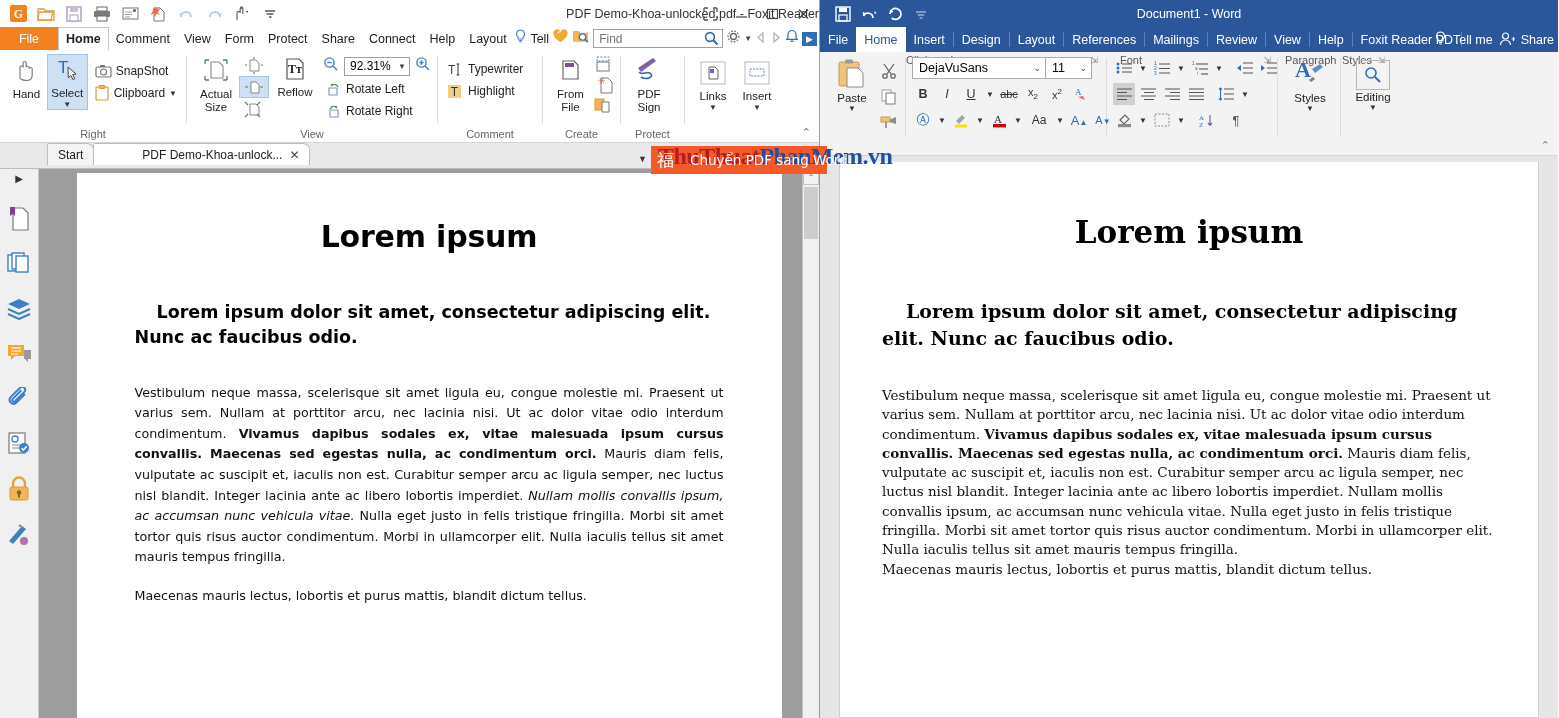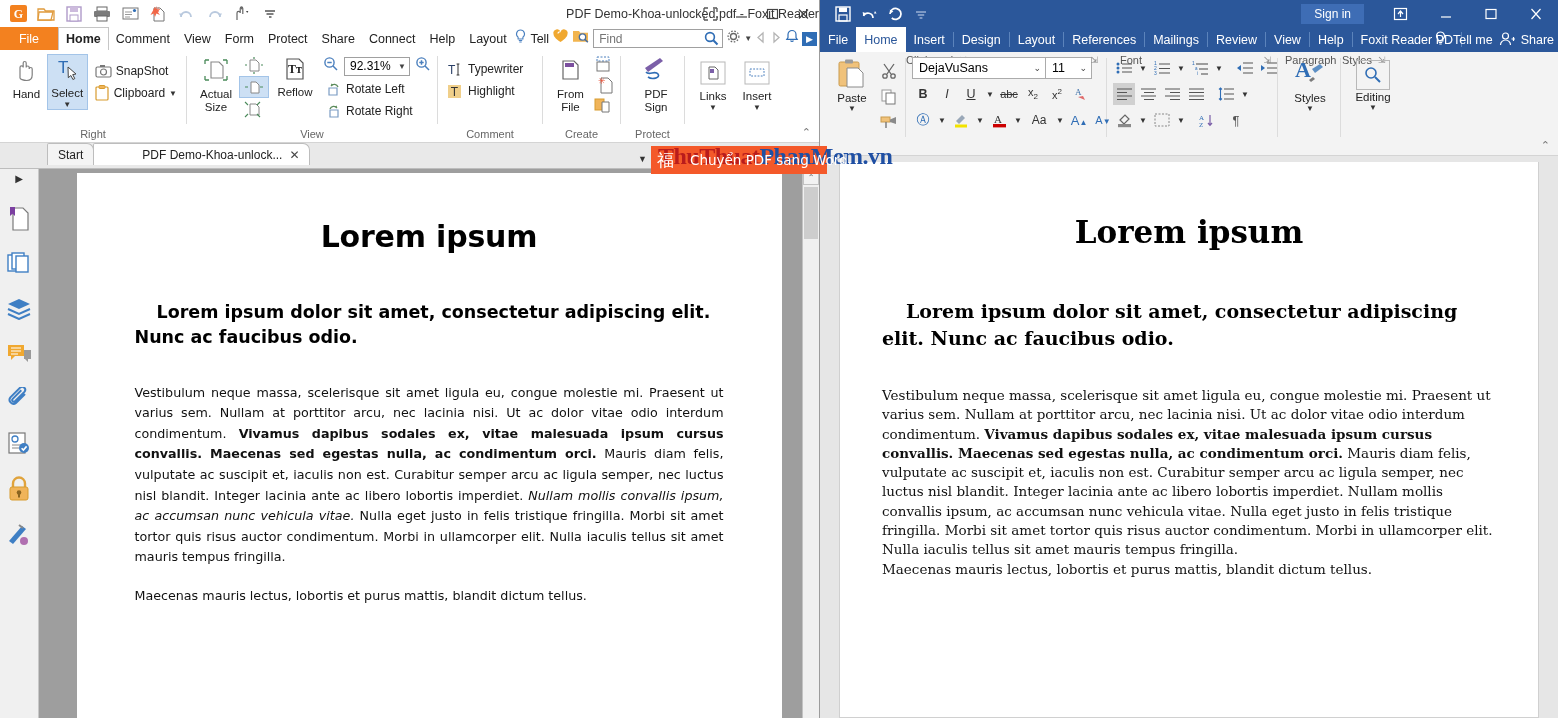--- a/index.html
+++ b/index.html
@@ -462,21 +462,21 @@
                   <path d="M8 6h7v10H8z" fill="#fff" stroke="#777"></path>
                 </svg>
             </div>
           </div>
         </div>
         <div class="fx-group-label">Create</div>
       </div>
       <div class="fx-sep"></div>
 
       <div class="fx-group" style="width:63px;">
-        <div class="fx-group-body" style="justify-content:flex-end;">
+        <div class="fx-group-body" style="justify-content:flex-start;">
           <div class="fx-bigbtn">
             <svg width="32" height="30" viewBox="0 0 32 30">
                 <path d="M5 12L20 2l3 3L8 16z" fill="#7b5fa8"></path>
                 <path d="M6 16c3 4 9-2 12 2s-6 6-10 3" fill="none" stroke="#2f6db5" stroke-width="1.6"></path>
               </svg>
             <span class="lbl">PDF Sign</span>
           </div>
         </div>
         <div class="fx-group-label">Protect</div>
       </div>
@@ -618,44 +618,21 @@
               <path d="M3 8a5.5 5.5 0 1 1 1.8 4" fill="none" stroke="#fff" stroke-width="1.7"></path>
               <path d="M3.4 7.6l-.6-4.2 3.6 2z" fill="#fff"></path>
             </svg>
         </div>
         <div class="wd-qat-btn">
           <svg width="14" height="14" viewBox="0 0 14 14">
               <path d="M2 5h10M3.8 8h6.4M5.6 11h2.8" stroke="#cfdcf0" stroke-width="1.2"></path>
             </svg>
         </div>
       </div>
-      <div class="wd-right">
-        <div class="wd-signin">Sign in</div>
-        <div class="wd-winbtn">
-          <svg width="15" height="14" viewBox="0 0 15 14">
-              <rect x="1.5" y="1.5" width="12" height="11" fill="none" stroke="#fff" stroke-width="1.2"></rect>
-              <path d="M7.5 4v6M5 7l2.5-3L10 7" fill="none" stroke="#fff" stroke-width="1.2"></path>
-            </svg>
-        </div>
-        <div class="wd-winbtn">
-          <svg width="14" height="12" viewBox="0 0 14 12">
-              <path d="M2 9h10" stroke="#fff" stroke-width="1.2"></path>
-            </svg>
-        </div>
-        <div class="wd-winbtn">
-          <svg width="14" height="12" viewBox="0 0 14 12">
-              <rect x="2" y="1.5" width="10" height="9" fill="none" stroke="#fff" stroke-width="1.2"></rect>
-            </svg>
-        </div>
-        <div class="wd-winbtn">
-          <svg width="14" height="12" viewBox="0 0 14 12">
-              <path d="M2.5 1l9 10M11.5 1l-9 10" stroke="#fff" stroke-width="1.2"></path>
-            </svg>
-        </div>
-      </div>
+      <div class="wd-title">Document1  -  Word</div>
     </div>
 
     <div class="wd-tabsrow">
       <div class="wd-tab">File</div>
       <div class="wd-tab active">Home</div>
       <div class="wd-tab">Insert</div>
       <div class="wd-tabsep"></div>
       <div class="wd-tab">Design</div>
       <div class="wd-tabsep"></div>
       <div class="wd-tab">Layout</div>

